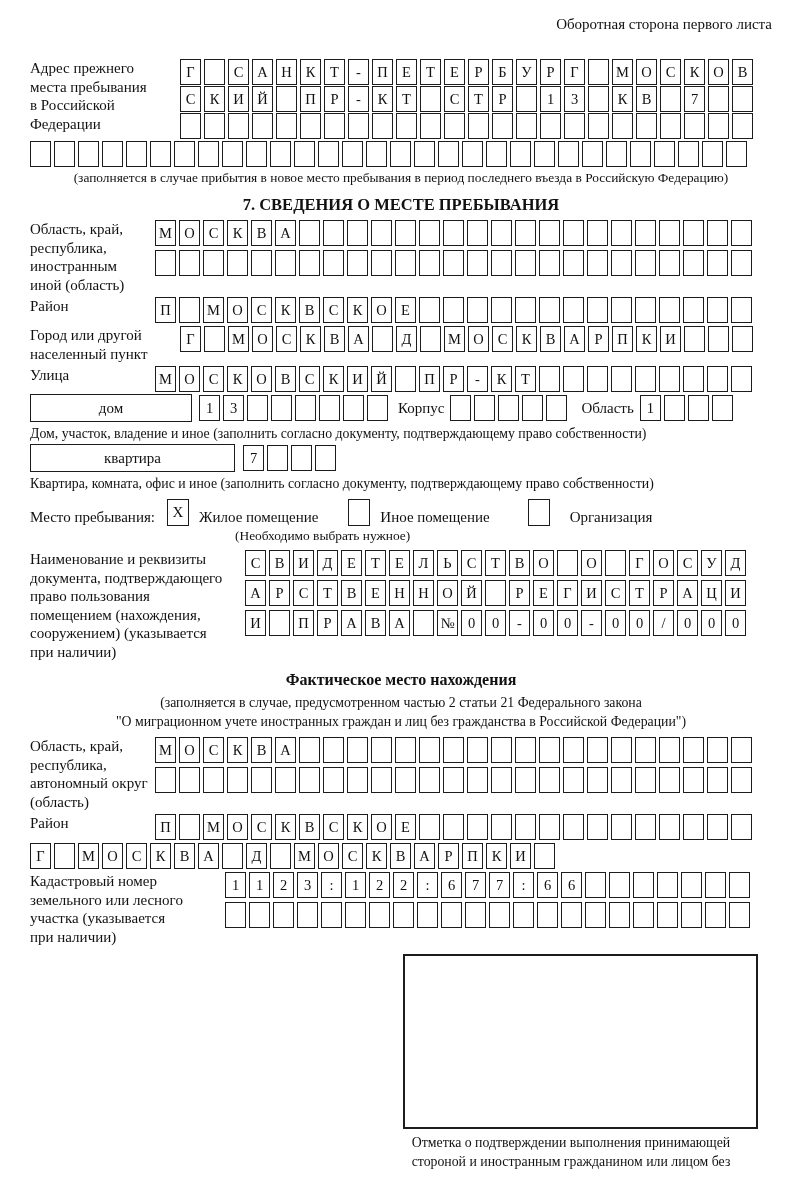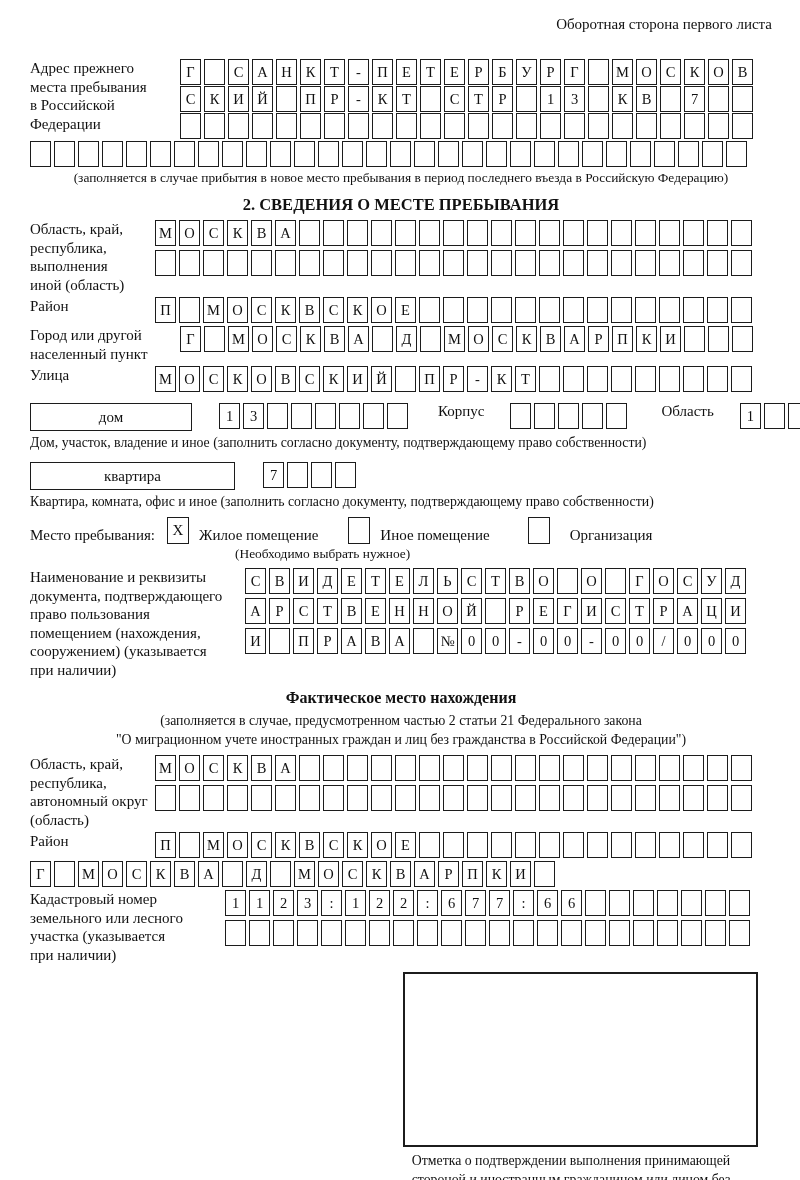--- a/index.html
+++ b/index.html
@@ -18,21 +18,21 @@
   .cells{display:flex;gap:3px;}
   .cell{
     flex:none;width:21px;height:26px;box-sizing:border-box;
     border:1.6px solid #1c1c1c;
     display:inline-flex;align-items:center;justify-content:center;
     font-size:14.5px;line-height:1;
   }
   .center-note{text-align:center;font-size:13.4px;margin-top:3px;}
   .left-note{font-size:13.8px;margin-top:4px;}
   .section-title{text-align:center;font-weight:bold;font-size:16.5px;margin:9px 0 5px 0;}
-  .house-row{display:flex;margin-top:11px;font-size:15px;gap:20px;}
+  .house-row{display:flex;align-items:center;margin-top:2px;font-size:15px;}
   .wide-box{
     flex:none;box-sizing:border-box;border:1.7px solid #1c1c1c;height:28px;
     display:flex;align-items:center;justify-content:center;font-size:15px;
   }
   .inline-lbl{margin:0 6px 0 10px;}
   .mesto-row{display:flex;align-items:flex-end;margin-top:7px;font-size:15px;}
   .chk{
     flex:none;width:22px;height:27px;box-sizing:border-box;border:1.6px solid #1c1c1c;
     display:inline-flex;align-items:center;justify-content:center;font-size:15px;
     margin:0 10px 0 12px;
@@ -164,27 +164,27 @@
     <span class="cell"></span>
     <span class="cell"></span>
     <span class="cell"></span>
     <span class="cell"></span>
     <span class="cell"></span>
     <span class="cell"></span>
     <span class="cell"></span>
   </div>
 <div class="center-note">(заполняется в случае прибытия в новое место пребывания в период последнего въезда в Российскую Федерацию)</div>
 
-<div class="section-title">2. СВЕДЕНИЯ О МЕСТЕ ПРЕБЫВАНИЯ</div>
+<div class="section-title">7. СВЕДЕНИЯ О МЕСТЕ ПРЕБЫВАНИЯ</div>
 
 <div class="field">
   <div class="lbl w125">
     <div>Область, край,</div>
     <div>республика,</div>
-    <div>выполнения</div>
+    <div>иностранным</div>
     <div>иной (область)</div>
   </div>
   <div class="rows g4">
     <div class="cells">
         <span class="cell">М</span>
         <span class="cell">О</span>
         <span class="cell">С</span>
         <span class="cell">К</span>
         <span class="cell">В</span>
         <span class="cell">А</span>

